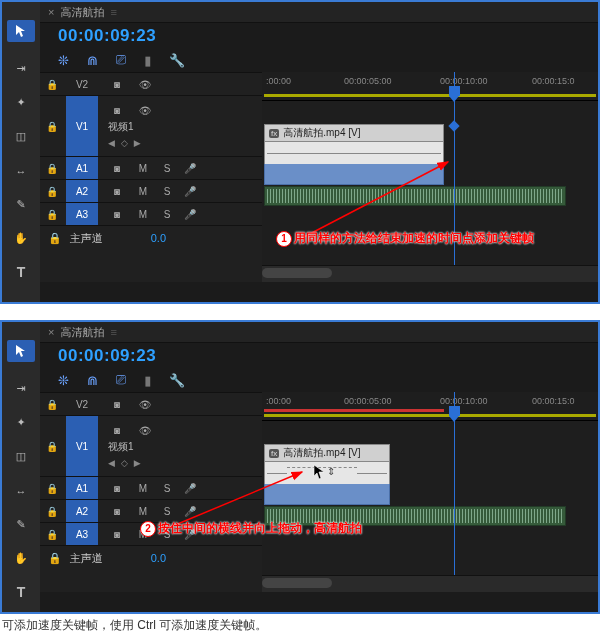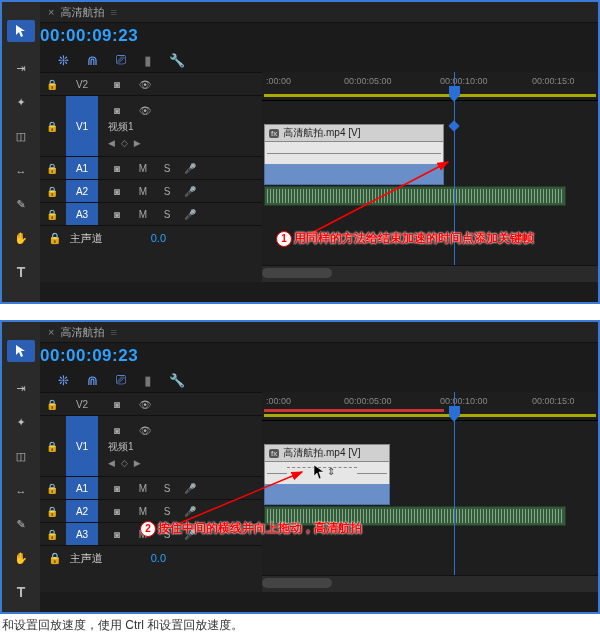--- a/index.html
+++ b/index.html
@@ -7,21 +7,21 @@
 .panel{position:absolute;left:0;width:596px;background:#1b1b1b;border:2px solid #3a7bd5}
 .p1{top:0;height:300px}
 .p2{top:320px;height:290px}
 .toolcol{position:absolute;left:0;top:0;bottom:0;width:38px;background:#2a2a2a;display:flex;flex-direction:column;align-items:center;padding-top:18px;gap:18px}
 .toolcol .tico{width:16px;height:16px;display:flex;align-items:center;justify-content:center;color:#bbb}
 .toolcol .tico.sel{color:#fff;background:#2b5fb3;width:28px;height:22px;border-radius:2px}
 .inner{position:absolute;left:38px;right:0;top:0;bottom:0}
 .tabbar{height:20px;background:#232323;display:flex;align-items:center;padding-left:8px;gap:6px;color:#aaa;border-bottom:1px solid #111}
 .tabbar .x{color:#888}
 .tabbar .drag{color:#555;letter-spacing:1px}
-.tcrow{height:26px;display:flex;align-items:center;gap:12px}
+.tcrow{height:26px;display:flex;align-items:center;padding-left:18px;gap:12px}
 .tc{color:#2ea0ff;font-size:17px;font-weight:600;letter-spacing:0.5px}
 .iconrow{height:22px;display:flex;align-items:center;padding-left:18px;gap:18px;color:#8aa}
 .iconrow span{color:#6ba3ff;font-size:13px}
 .iconrow .dim{color:#777}
 .body{position:absolute;left:0;right:0;top:70px;bottom:20px;display:flex}
 .trackhead{width:222px;background:#202020;position:relative}
 .tracks{flex:1;position:relative;background:#1e1e1e;overflow:hidden}
 .row{display:flex;align-items:center;height:22px;border-top:1px solid #111;font-size:10px;color:#aaa}
 .row.big{height:60px}
 .lockcol{width:26px;display:flex;justify-content:center;color:#888}
@@ -339,14 +339,14 @@
           </defs>
           <line x1="128" y1="206" x2="262" y2="150" stroke="#f00" stroke-width="1.5" marker-end="url(#ah2)"></line>
         </svg>
     <div class="anno" style="left:100px;top:198px">
           <span class="circ">2</span>
           <span>按住中间的横线并向上拖动，高清航拍</span>
         </div>
   </div>
 </div>
 
-<div class="caption">和设置回放速度，使用 Ctrl 和设置回放速度。</div>
+<div class="caption">可添加速度关键帧，使用 Ctrl 可添加速度关键帧。</div>
 </div>
 
 </body></html>

